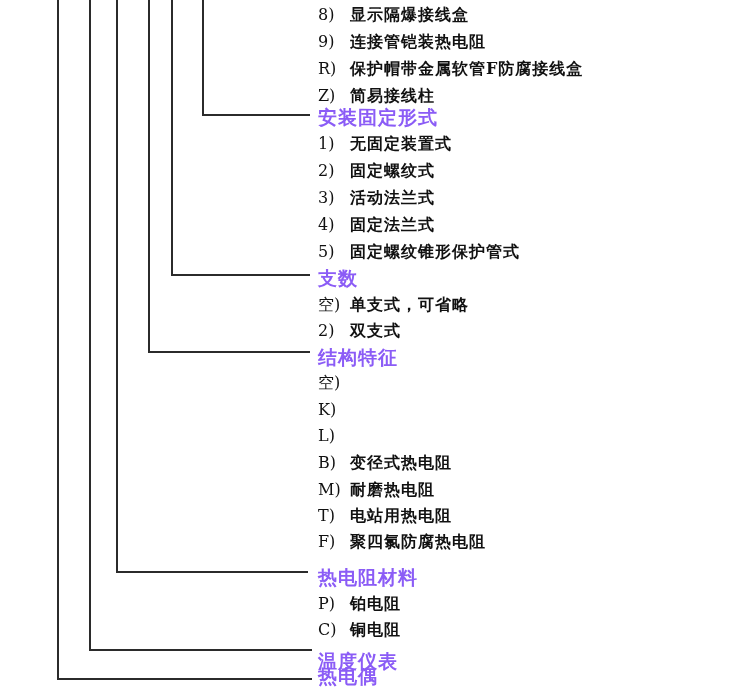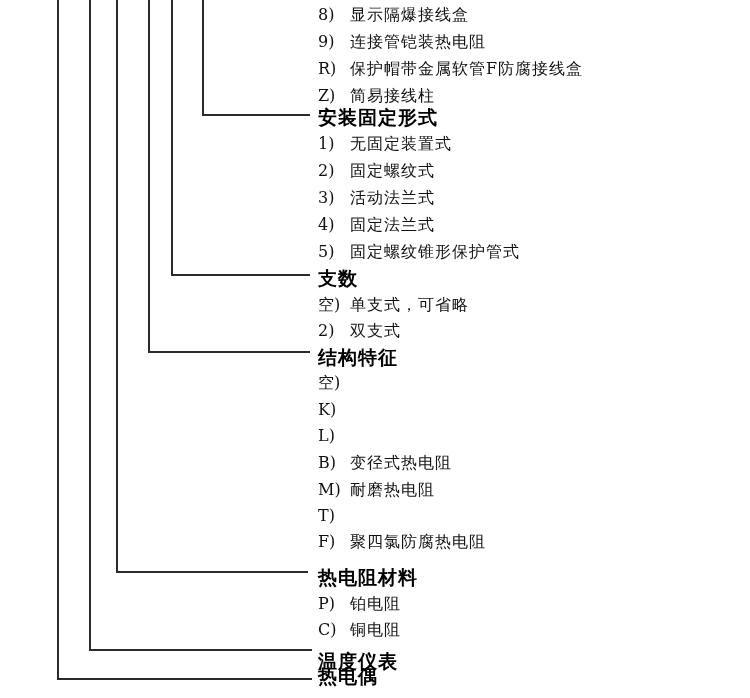--- a/index.html
+++ b/index.html
@@ -17,26 +17,26 @@
   .hline{height:2px;}
   
   .row{
     position:absolute;left:318px;height:22px;line-height:22px;
     font-size:16px;white-space:nowrap;display:flex;align-items:center;
   }
   .code{
     display:inline-block;width:32px;flex:0 0 32px;
     font-size:16px;letter-spacing:0px;
   }
-  .label{letter-spacing:1px;}
+  .label{letter-spacing:1px;font-weight:bold;}
   .heading{
     position:absolute;left:318px;height:24px;line-height:24px;
     font-family:"DejaVu Sans","Liberation Sans",sans-serif;
     font-weight:bold;font-size:19px;letter-spacing:1px;
-    white-space:nowrap;color:#000000;
+    white-space:nowrap;color:#8b5cf6;
   }
 </style>
 </head>
 <body>
 
 <div id="stage">
 
   <div class="vline" style="left:202px;top:0;height:116px;"></div>
   <div class="hline" style="left:202px;top:114px;width:108px;"></div>
 
@@ -117,20 +117,21 @@
   <div class="row" style="top:452px">
     <span class="code">B)</span>
     <span class="label">变径式热电阻</span>
   </div>
   <div class="row" style="top:479px">
     <span class="code">M)</span>
     <span class="label">耐磨热电阻</span>
   </div>
   <div class="row" style="top:505px">
     <span class="code">T)</span>
+    <span class="label">电站用热电阻</span>
   </div>
   <div class="row" style="top:531px">
     <span class="code">F)</span>
     <span class="label">聚四氯防腐热电阻</span>
   </div>
 
   <div class="heading" style="top:565px">热电阻材料</div>
   <div class="row" style="top:593px">
     <span class="code">P)</span>
     <span class="label">铂电阻</span>

